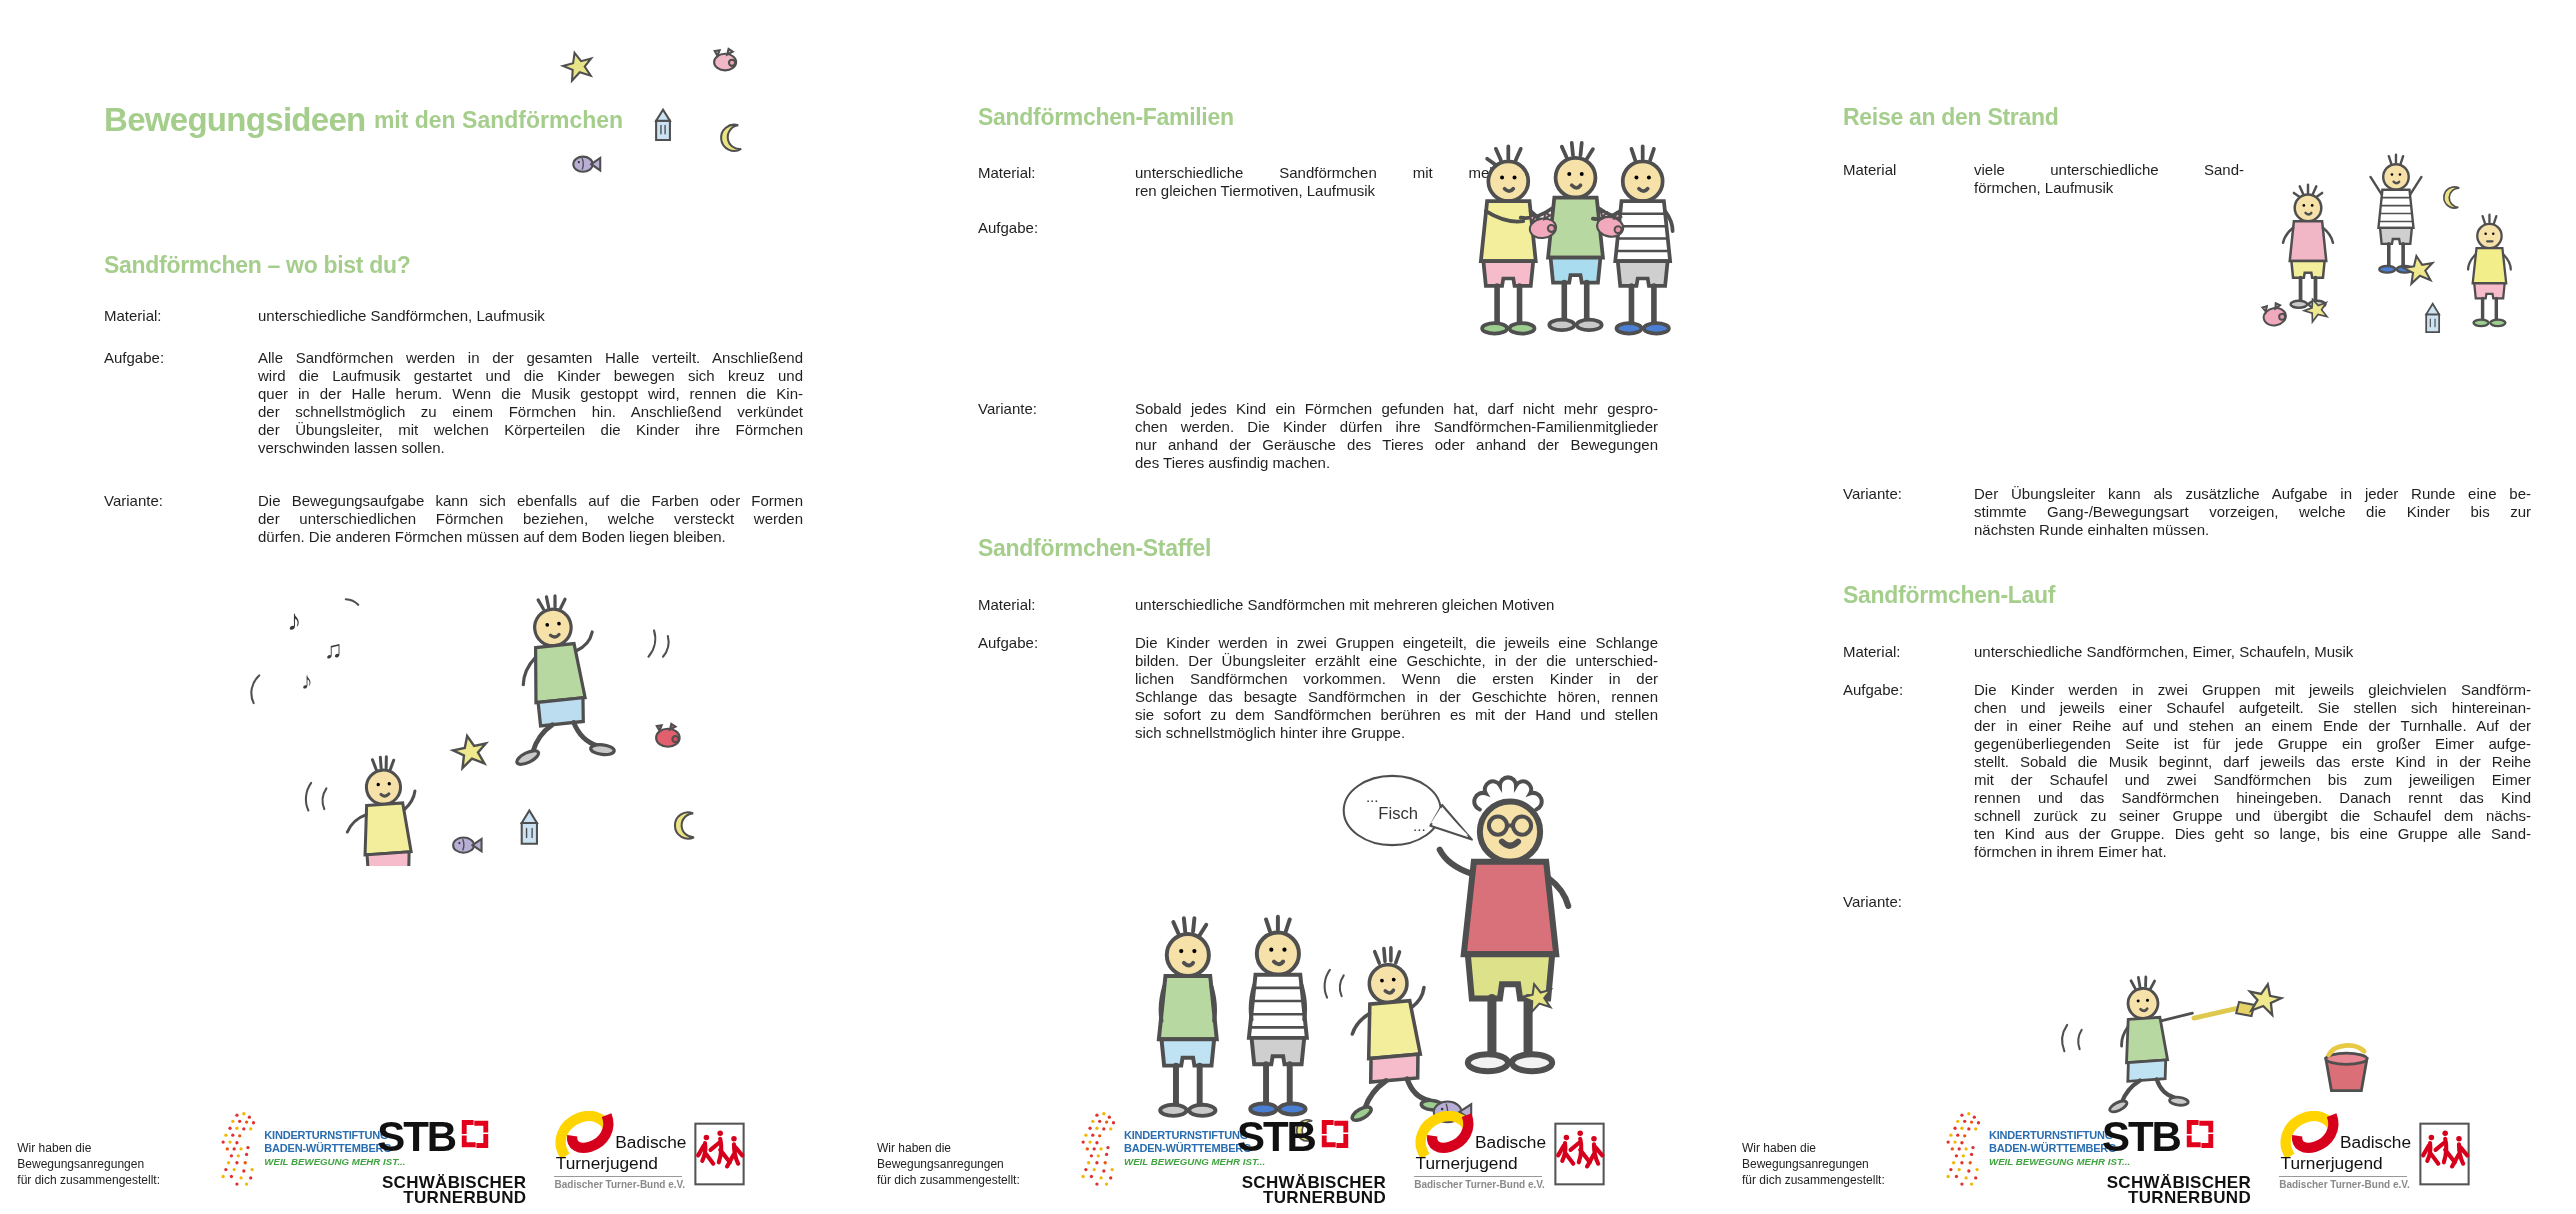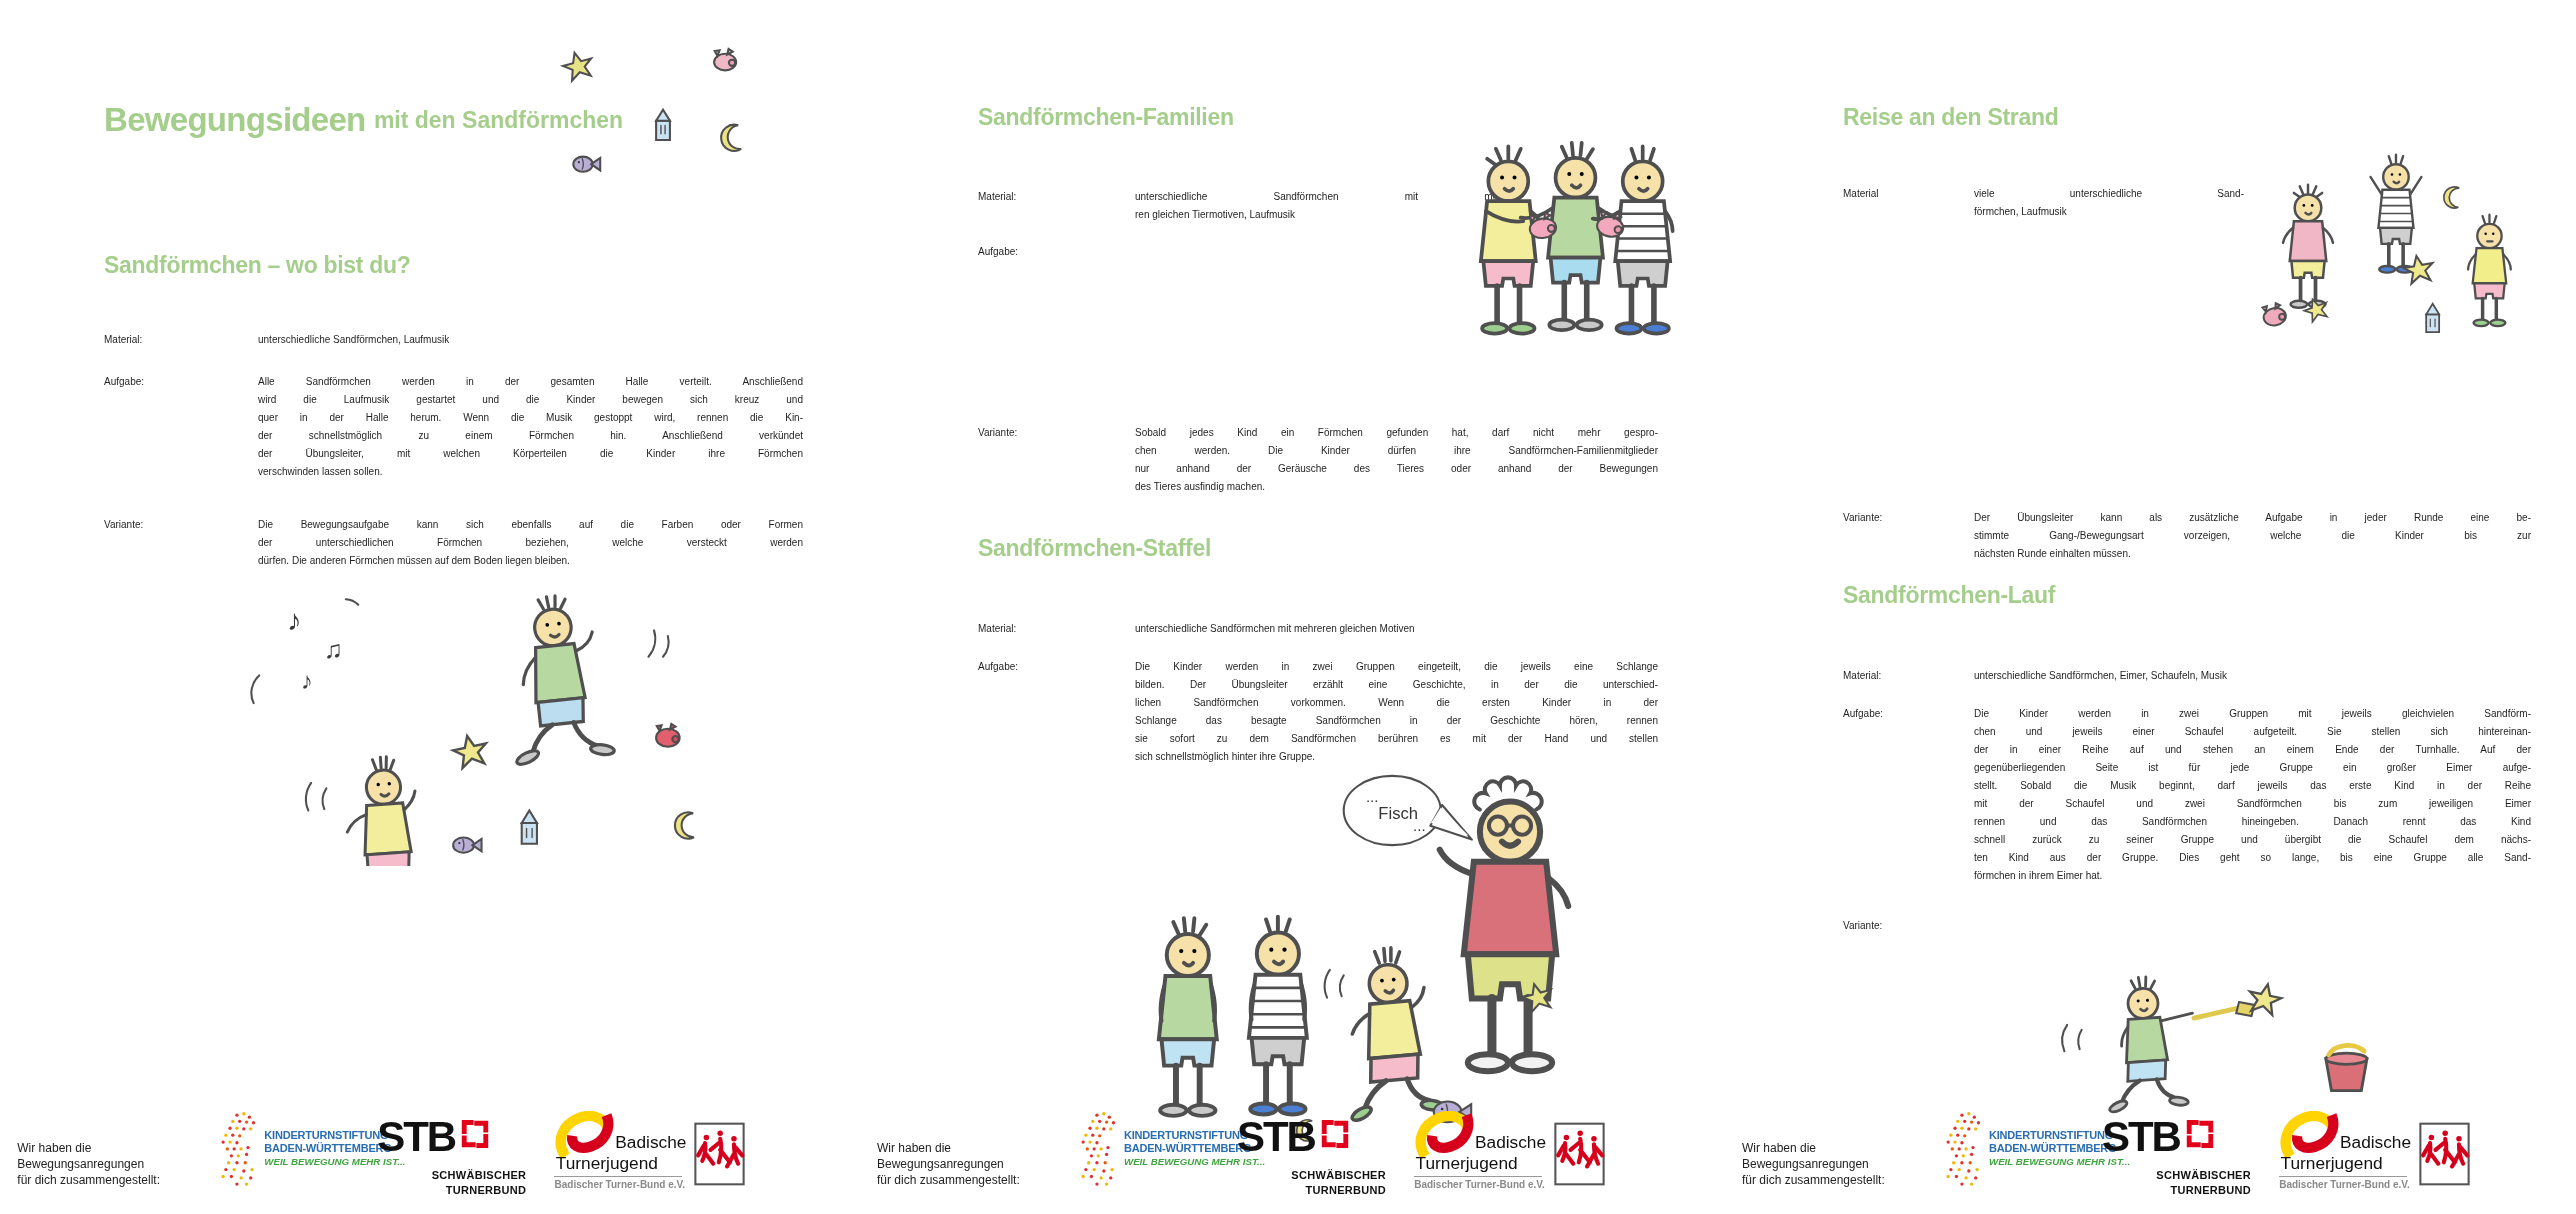--- a/index.html
+++ b/index.html
@@ -5,41 +5,41 @@
   html,body{margin:0;padding:0;background:#ffffff;}
   body{width:2576px;height:1215px;position:relative;overflow:hidden;
        font-family:"Liberation Sans",sans-serif;color:#1f1f1f;}
   :root{--green:#a5ce8c;--ink:#1f1f1f;}
   .abs{position:absolute;}
   
   .title-main{font-size:33px;font-weight:bold;color:var(--green);letter-spacing:-0.7px;}
   .title-sub{font-size:23px;font-weight:bold;color:var(--green);margin-left:8.3px;}
   .h-sec{font-size:23px;font-weight:bold;color:var(--green);letter-spacing:-0.3px;}
   
-  .row{position:absolute;display:flex;font-size:10px;line-height:18px;color:var(--ink);margin-top:24px;}
+  .row{position:absolute;display:flex;font-size:15px;line-height:18px;color:var(--ink);}
   .row .lab{flex:none;}
   .c1 .lab{width:154px;}
   .c2 .lab{width:157px;}
   .c3 .lab{width:131px;}
   .val{flex:1;min-width:0;}
   .lines>div{text-align:justify;text-align-last:justify;}
   .lines>div:last-child{text-align:left;text-align-last:left;}
   .lines.plain>div{text-align:left;text-align-last:left;}
   .flt{float:right;}
   
   .footer{position:absolute;top:1111px;width:717px;height:84px;}
   .f-note{position:absolute;left:0;top:29px;width:197px;font-size:12px;line-height:16px;color:#222;}
   .kts{position:absolute;left:199px;top:0;width:161px;height:82px;}
   .kts-text{position:absolute;left:48px;top:18px;width:114px;}
   .kts-l1,.kts-l2{font-size:11px;font-weight:bold;color:#2a6db0;letter-spacing:-0.2px;line-height:13px;white-space:nowrap;}
   .kts-l3{font-size:9.7px;font-weight:bold;font-style:italic;color:#3fa43f;line-height:12.5px;margin-top:1.4px;white-space:nowrap;}
   .stb{position:absolute;left:360px;top:7px;width:149px;}
   .stb-top{display:flex;align-items:flex-start;}
   .stb-abbr{font-size:42px;line-height:37px;font-weight:bold;color:#111;letter-spacing:-2.1px;}
-  .stb-lines{text-align:right;font-size:11px;font-weight:bold;color:#111;line-height:14.5px;letter-spacing:0.3px;margin-top:13px;}
+  .stb-lines{text-align:right;font-size:17px;font-weight:bold;color:#111;line-height:14.5px;letter-spacing:0.3px;margin-top:21px;}
   .btj{position:absolute;left:521px;top:2.8px;width:197px;height:78px;margin-left:12px;}
   .btj-l1{position:absolute;left:65px;top:18px;font-size:17.3px;color:#111;}
   .btj-l2{position:absolute;left:5.5px;top:39px;font-size:17.3px;color:#111;}
   .btj-rule{position:absolute;left:4.2px;top:62px;width:128px;height:1.4px;background:#999;}
   .btj-l3{position:absolute;left:4.2px;top:65px;font-size:10px;font-weight:bold;color:#8a8a8a;white-space:nowrap;}
   
   .ln{stroke:#4f4f4f;fill:none;stroke-width:3;stroke-linecap:round;}
   .lw{stroke-width:4.5;}
   .thin{stroke-width:2;}
   .ol{stroke:#4f4f4f;stroke-width:3;}

